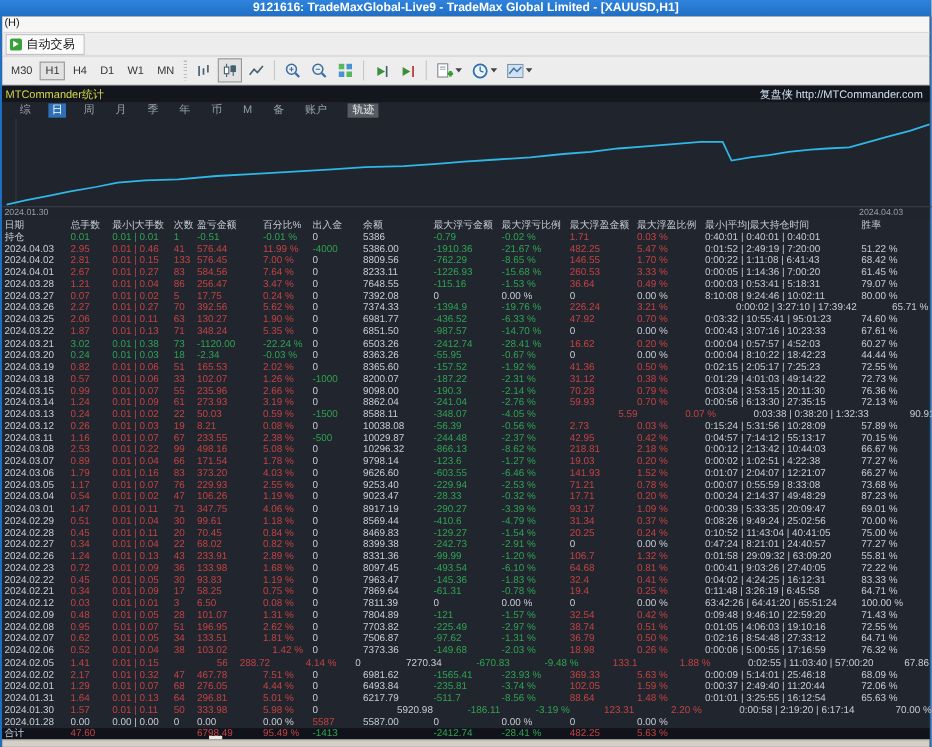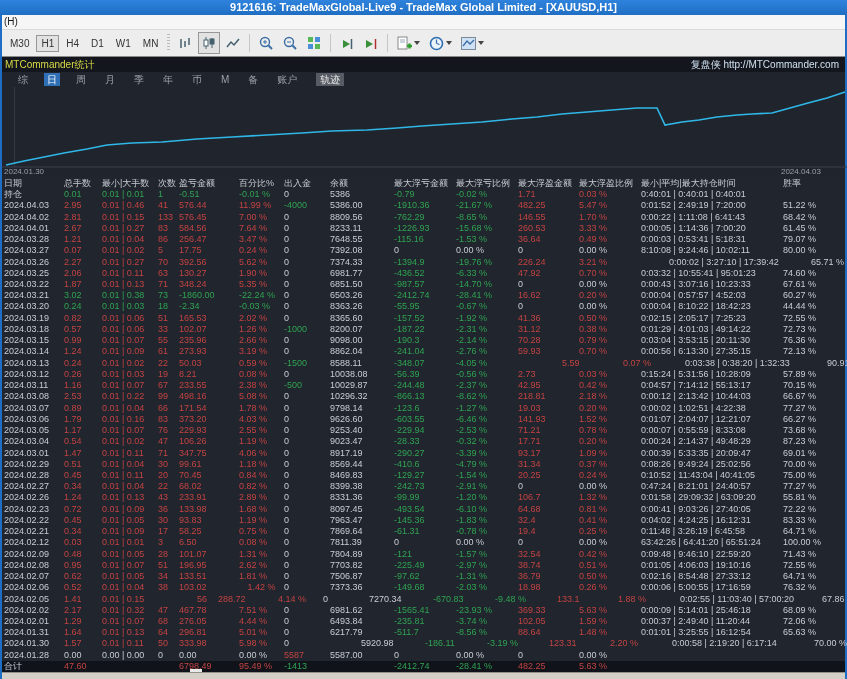--- a/index.html
+++ b/index.html
@@ -65,20 +65,26 @@
 
 <div class="window">
   <div class="titlebar">
     <span>9121616: TradeMaxGlobal-Live9 - TradeMax Global Limited - [XAUUSD,H1]</span>
   </div>
   <div class="content">
     <div class="menubar">
       <span>(H)</span>
     </div>
 
+    <div class="toolbar1">
+      <div class="autobtn">
+        <span class="auto-ico"></span>
+        <span>自动交易</span>
+      </div>
+    </div>
 
     <div class="toolbar2">
       <span style="display:flex;align-items:center;">
           <span class="tf">M30</span>
           <span class="tf active">H1</span>
           <span class="tf">H4</span>
           <span class="tf">D1</span>
           <span class="tf">W1</span>
           <span class="tf">MN</span>
         </span>
@@ -361,21 +367,21 @@
             <span class="cell c-gray" style="width: 61px;">0</span>
             <span class="cell c-gray" style="width: 62px;">0.00 %</span>
             <span class="cell c-gray" style="width: 142px;">0:00:43 | 3:07:16 | 10:23:33</span>
             <span class="cell c-gray" style="width: 62px;">67.61 %</span>
           </div>
           <div class="row">
             <span class="cell c-gray" style="width: 60px;">2024.03.21</span>
             <span class="cell c-green" style="width: 38px;">3.02</span>
             <span class="cell c-green" style="width: 56px;">0.01 | 0.38</span>
             <span class="cell c-green" style="width: 21px;">73</span>
-            <span class="cell c-green" style="width: 60px;">-1860.00</span>
+            <span class="cell c-green" style="width: 60px;">-1120.00</span>
             <span class="cell c-green" style="width: 45px;">-22.24 %</span>
             <span class="cell c-gray" style="width: 46px;">0</span>
             <span class="cell c-gray" style="width: 64px;">6503.26</span>
             <span class="cell c-green" style="width: 62px;">-2412.74</span>
             <span class="cell c-green" style="width: 62px;">-28.41 %</span>
             <span class="cell c-red" style="width: 61px;">16.62</span>
             <span class="cell c-red" style="width: 62px;">0.20 %</span>
             <span class="cell c-gray" style="width: 142px;">0:00:04 | 0:57:57 | 4:52:03</span>
             <span class="cell c-gray" style="width: 62px;">60.27 %</span>
           </div>

